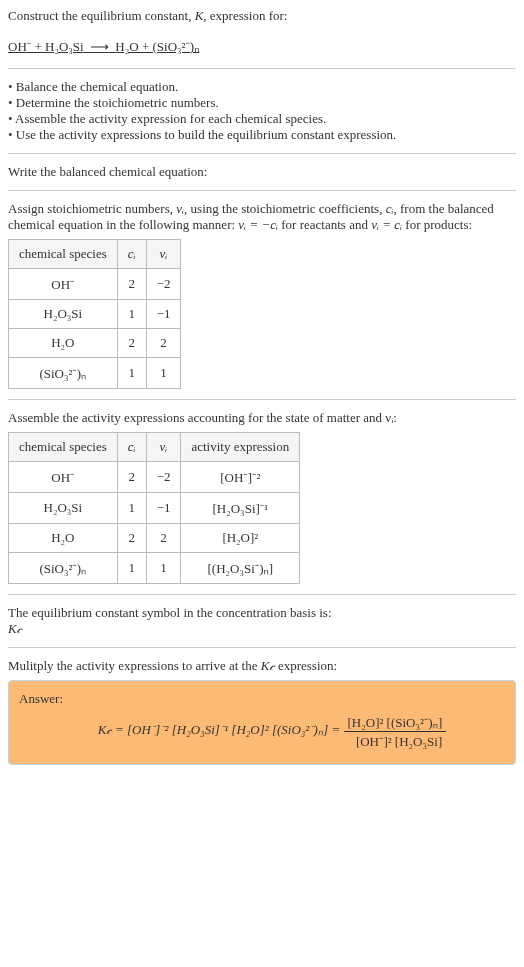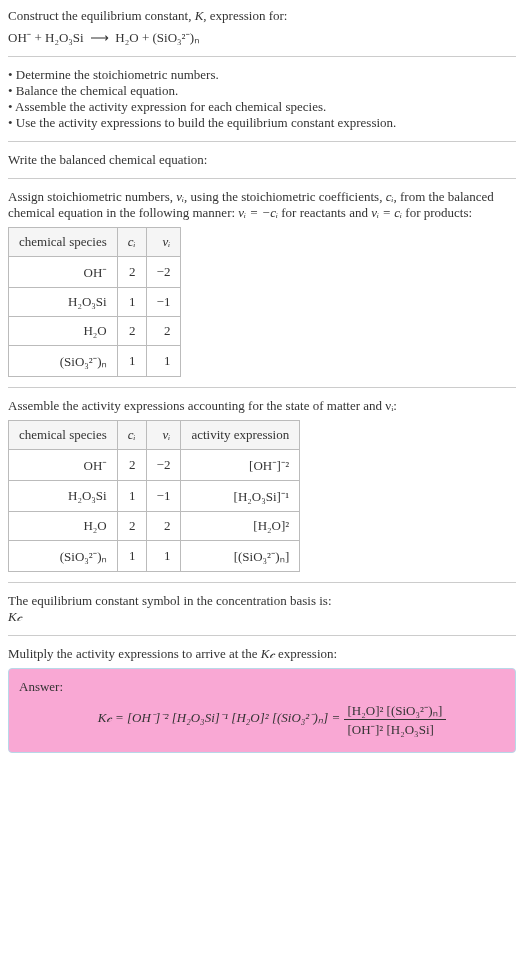--- a/index.html
+++ b/index.html
@@ -1,48 +1,48 @@
 <!DOCTYPE html>
 <html><head>
   <meta charset="utf-8">
   <style>
     * { margin: 0; padding: 0; box-sizing: border-box; }
     body { font-family: Georgia, 'Times New Roman', serif; font-size: 13px; color: #333; padding: 8px; width: 524px; }
     .section { margin-bottom: 8px; }
     .hr { border: none; border-top: 1px solid #ccc; margin: 10px 0; }
-    .equation { margin: 4px 0; font-family: Georgia, serif; }
+    .equation { margin: 13px 0; font-family: Georgia, serif; text-decoration: underline; }
     .italic { font-style: italic; }
     table { border-collapse: collapse; margin: 6px 0; }
-    td, th { border: 1px solid #bbb; padding: 6px 10px; text-align: right; font-weight: normal; }
+    td, th { border: 1px solid #bbb; padding: 6px 10px; text-align: center; font-weight: normal; }
     th { background: #f5f5f5; }
-    .answer-box { background: #f9a8d4; border: 1px solid #b8d8e8; border-radius: 4px; padding: 10px; margin-top: 6px; }
+    .answer-box { background: #fdba74; border: 1px solid #b8d8e8; border-radius: 4px; padding: 10px; margin-top: 6px; }
     .answer-label { margin-bottom: 6px; }
-    .frac { display: inline-block; vertical-align: middle; text-align: left; }
+    .frac { display: inline-block; vertical-align: middle; text-align: right; }
     .frac .num { display: block; border-bottom: 1px solid #333; padding: 0 4px; }
     .frac .den { display: block; padding: 0 4px; }
     .center-eq { text-align: center; margin: 4px 0; }
     .indent { padding-left: 20px; }
   </style>
 </head>
 <body>
 
 <div class="section">
   <span>Construct the equilibrium constant, </span><span class="italic">K</span><span>, expression for:</span>
   <div class="equation">
     <span>OH⁻ + H₂O₃Si</span>
     &nbsp;<span>⟶</span>&nbsp;
     <span>H₂O + (SiO₃²⁻)ₙ</span>
   </div>
 </div>
 
 <hr class="hr">
 
 <div class="section">
+  <div>• Balance the chemical equation.</div>
   <div>• Determine the stoichiometric numbers.</div>
-  <div>• Balance the chemical equation.</div>
   <div>• Assemble the activity expression for each chemical species.</div>
   <div>• Use the activity expressions to build the equilibrium constant expression.</div>
 </div>
 
 <hr class="hr">
 
 <div class="section">
   <div>Write the balanced chemical equation:</div>
 </div>
 
@@ -109,21 +109,21 @@
     <tr>
       <td>H₂O</td>
       <td>2</td>
       <td>2</td>
       <td>[H₂O]²</td>
     </tr>
     <tr>
       <td>(SiO₃²⁻)ₙ</td>
       <td>1</td>
       <td>1</td>
-      <td>[(SiO₃²⁻)ₙ]</td>
+      <td>[(H₂O₃Si⁻)ₙ]</td>
     </tr>
   </tbody>
     </table>
 </div>
 
 <hr class="hr">
 
 <div class="section">
   <div>The equilibrium constant symbol in the concentration basis is:</div>
   <div class="italic">K𝒸</div>

